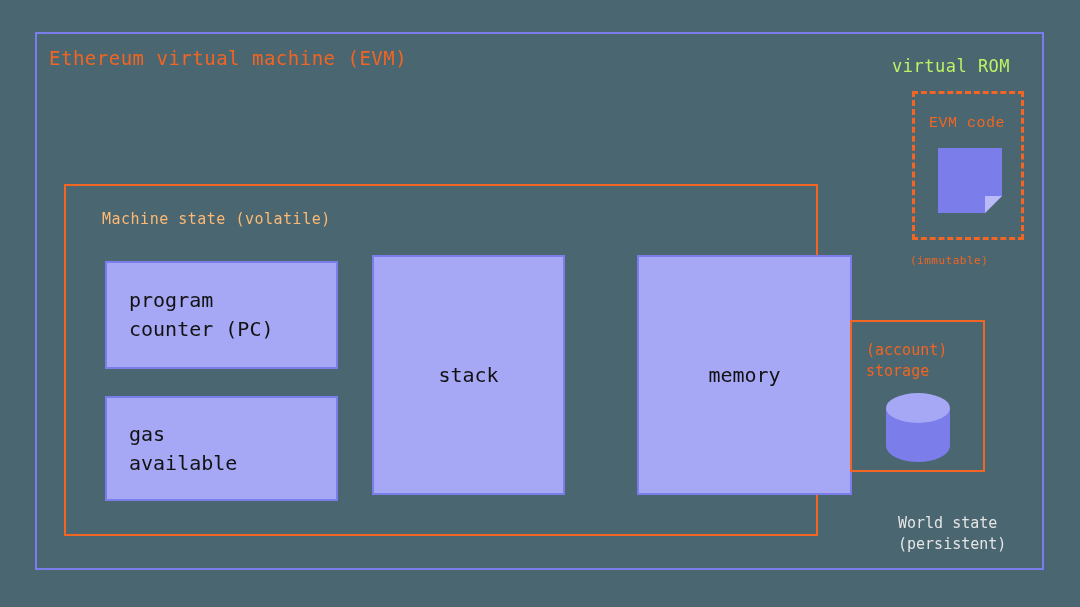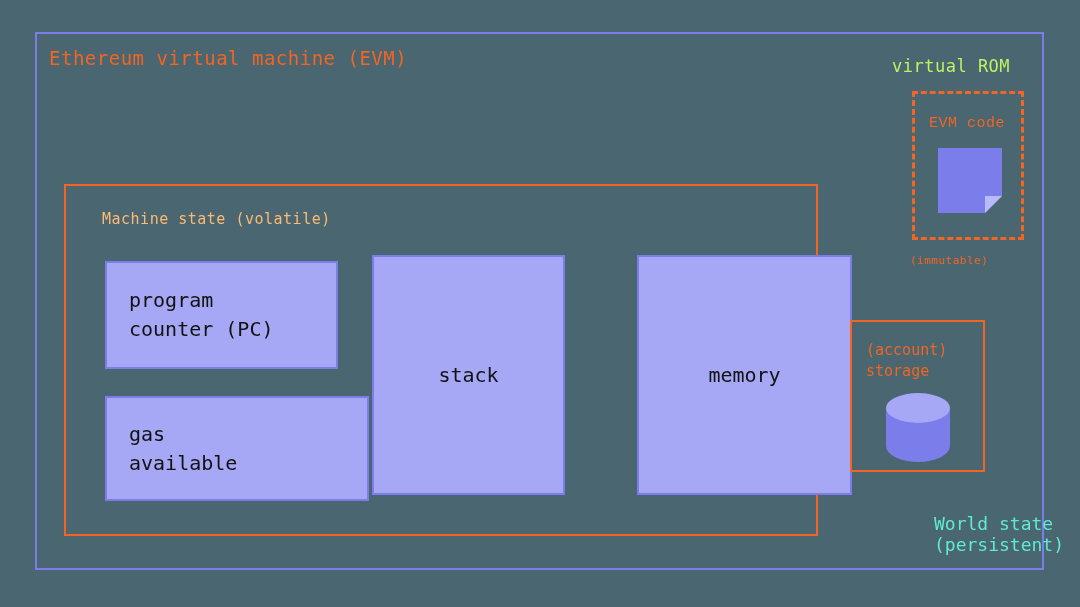--- a/index.html
+++ b/index.html
@@ -73,21 +73,21 @@
     padding-left: 22px;
     margin-top: 6px;
   }
   .pbox.center-text {
     display: flex;
     align-items: center;
     justify-content: center;
   }
 
   .box-pc     { left: 105px; top: 255px; width: 233px; height: 108px; }
-  .box-gas    { left: 105px; top: 390px; width: 264px; height: 105px; }
+  .box-gas    { left: 105px; top: 390px; width: 233px; height: 105px; }
   .box-stack  { left: 372px; top: 255px; width: 193px; height: 240px; }
   .box-memory { left: 591px; top: 255px; width: 215px; height: 240px; margin-left: 46px; }
 
   
   .rom-title {
     left: 892px;
     top: 56px;
     color: #bef264;
     font-size: 17px;
     letter-spacing: 0.5px;
@@ -148,26 +148,25 @@
     left: 884px;
     top: 392px;
     width: 68px;
     height: 70px;
   }
 
   
   .world-label {
     left: 898px;
     top: 513px;
-    color: #5eead4;
-    font-size: 18px;
+    color: #e5e5e5;
+    font-size: 15px;
     line-height: 21px;
     white-space: pre;
     text-align: left;
-    margin-left: 36px;
   }
 </style>
 </head>
 <body>
 
 <div id="diagram">
 
   <div class="abs evm-frame"></div>
   <div class="abs evm-title">Ethereum virtual machine (EVM)</div>
 

